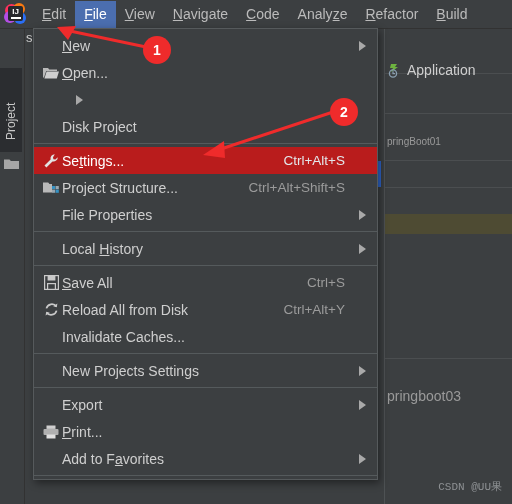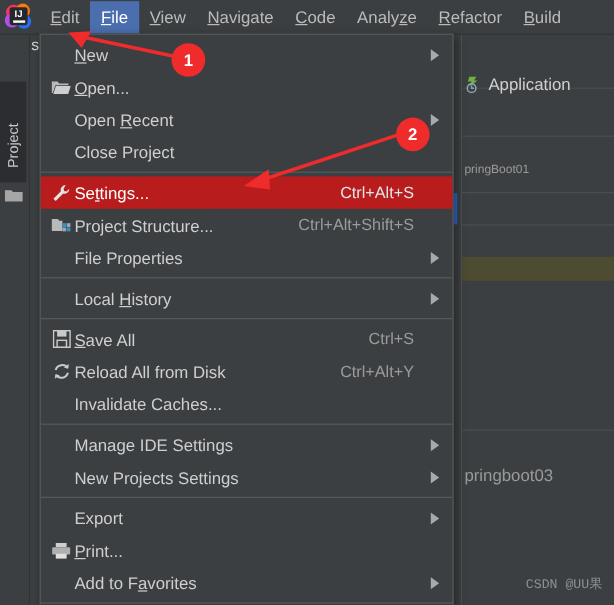--- a/index.html
+++ b/index.html
@@ -326,28 +326,27 @@
         <svg width="16" height="13" viewBox="0 0 16 13">
           <path d="M0 2h5l1.3 1.5H14V5H3.2L1 11.5H0z" fill="#b9b9b9"></path>
           <path d="M3.6 5.6H16l-2.2 6.8H1.4z" fill="#cfcfcf"></path>
         </svg>
       </span>
       <span class="mi-label"><u>O</u>pen...</span>
       <span class="mi-arrow"></span>
     </div>
     <div class="mi">
       <span class="mi-icon"></span>
-      <span class="mi-label">Open <u>R</u>ecent</span>
-      <span class="mi-arrow">
-        <span class="tri"></span>
-      </span>
-    </div>
-    <div class="mi">
-      <span class="mi-icon"></span>
-      <span class="mi-label">Close Project</span>
+      <span class="mi-arrow">
+        <span class="tri"></span>
+      </span>
+    </div>
+    <div class="mi">
+      <span class="mi-icon"></span>
+      <span class="mi-label">Disk Project</span>
       <span class="mi-arrow"></span>
     </div>
     <div class="mi-sep"></div>
     <div class="mi selected">
       <span class="mi-icon">
         <svg width="16" height="16" viewBox="0 0 16 16">
           <path d="M11.8 1.2a4.3 4.3 0 0 0-4.2 5.3L1.5 12.6l1.9 1.9 6.1-6.1a4.3 4.3 0 0 0 5.3-4.2l-2.4 2.4-2-.4-.4-2z" fill="#e2e2e2"></path>
         </svg>
       </span>
       <span class="mi-label">Se<u>t</u>tings...</span>
@@ -408,27 +407,20 @@
       <span class="mi-label">Reload All from Disk</span>
       <span class="mi-shortcut">Ctrl+Alt+Y</span>
       <span class="mi-arrow"></span>
     </div>
     <div class="mi">
       <span class="mi-icon"></span>
       <span class="mi-label">Invalidate Caches...</span>
       <span class="mi-arrow"></span>
     </div>
     <div class="mi-sep"></div>
-    <div class="mi">
-      <span class="mi-icon"></span>
-      <span class="mi-label">Manage IDE Settings</span>
-      <span class="mi-arrow">
-        <span class="tri"></span>
-      </span>
-    </div>
     <div class="mi">
       <span class="mi-icon"></span>
       <span class="mi-label">New Projects Settings</span>
       <span class="mi-arrow">
         <span class="tri"></span>
       </span>
     </div>
     <div class="mi-sep"></div>
     <div class="mi">
       <span class="mi-icon"></span>

